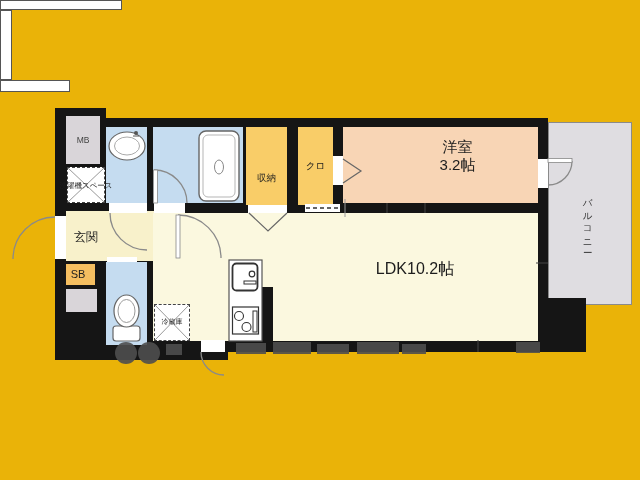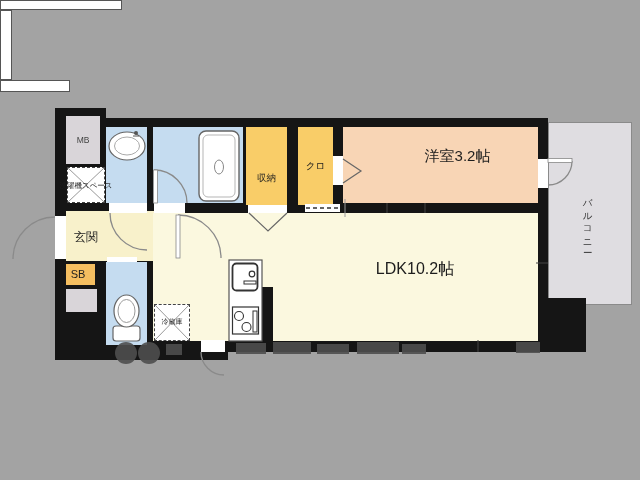--- a/index.html
+++ b/index.html
@@ -1,16 +1,16 @@
 <!DOCTYPE html>
 <html style="--wall: #151515; --blue: #C5DCF0; --yellow: #F9CD68; --orange: #F5BE60; --peach: #F8D5B5; --cream_hall: #F8F1CB; --cream_ldk: #FBF8DF; --greybox: #D9D5D9; --balcony: #DFDDE1; --watermark: #4E4E4E;"><head>
 <meta charset="utf-8">
 <style>
   html,body{margin:0;padding:0;background:#fff;}
-  .canvas{position:relative;width:640px;height:480px;background:#a3a3a3;overflow:hidden;
+  .canvas{position:relative;width:640px;height:480px;background:#eab308;overflow:hidden;
           font-family:"Liberation Sans","DejaVu Sans",sans-serif;}
   .abs{position:absolute;}
   .wall{background:var(--wall);}
   .room{position:absolute;}
   .gap{position:absolute;background:#ffffff;}
   .lbl{position:absolute;display:flex;align-items:center;justify-content:center;
        text-align:center;color:#1d1d1d;line-height:1.2;white-space:nowrap;z-index:6;}
   .mb-room{background:var(--greybox);}
   .blue{background:var(--blue);}
   .yellow{background:var(--yellow);}
@@ -148,21 +148,21 @@
 
   <div class="lbl" style="left:66px;top:116px;width:34px;height:48px;font-size:8.5px;color:#444;">MB</div>
   <div class="lbl" style="left:64px;top:170px;width:44px;height:30px;font-size:7.5px;flex-direction:row;">
     <span>洗濯機</span>
     <span>スペース</span>
   </div>
   <div class="lbl" style="left:62px;top:224px;width:48px;height:26px;font-size:12px;">玄関</div>
   <div class="lbl" style="left:66px;top:264px;width:24px;height:21px;font-size:11px;">SB</div>
   <div class="lbl" style="left:246px;top:127px;width:41px;height:101px;font-size:9.5px;border-radius:9px;">収納</div>
   <div class="lbl" style="left:298px;top:127px;width:35px;height:78px;font-size:9.5px;">クロ</div>
-  <div class="lbl" style="left:360px;top:132px;width:195px;height:48px;font-size:15px;flex-direction:row;">
+  <div class="lbl" style="left:360px;top:132px;width:195px;height:48px;font-size:15px;flex-direction:column;">
     <span>洋室</span>
     <span>3.2帖</span>
   </div>
   <div class="lbl" style="left:330px;top:243px;width:170px;height:52px;font-size:16px;flex-direction:row;text-align:right;">
     <span>LDK</span>
     <span>10.2帖</span>
   </div>
   <div class="lbl" style="left:154px;top:304px;width:36px;height:37px;font-size:7px;">冷蔵庫</div>
   <div class="lbl vtext" style="left:580px;top:183px;width:16px;height:76px;font-size:9.5px;color:#333;">バルコニー</div>
 

